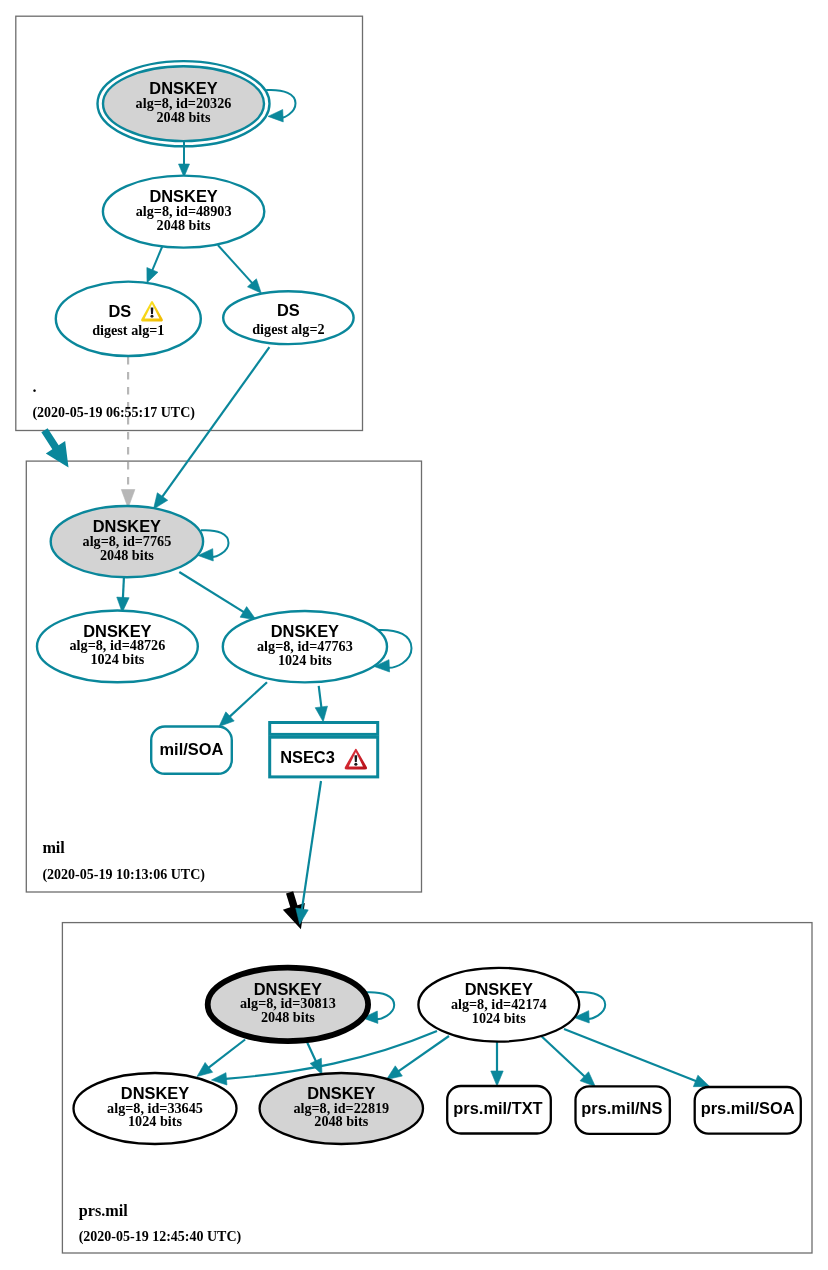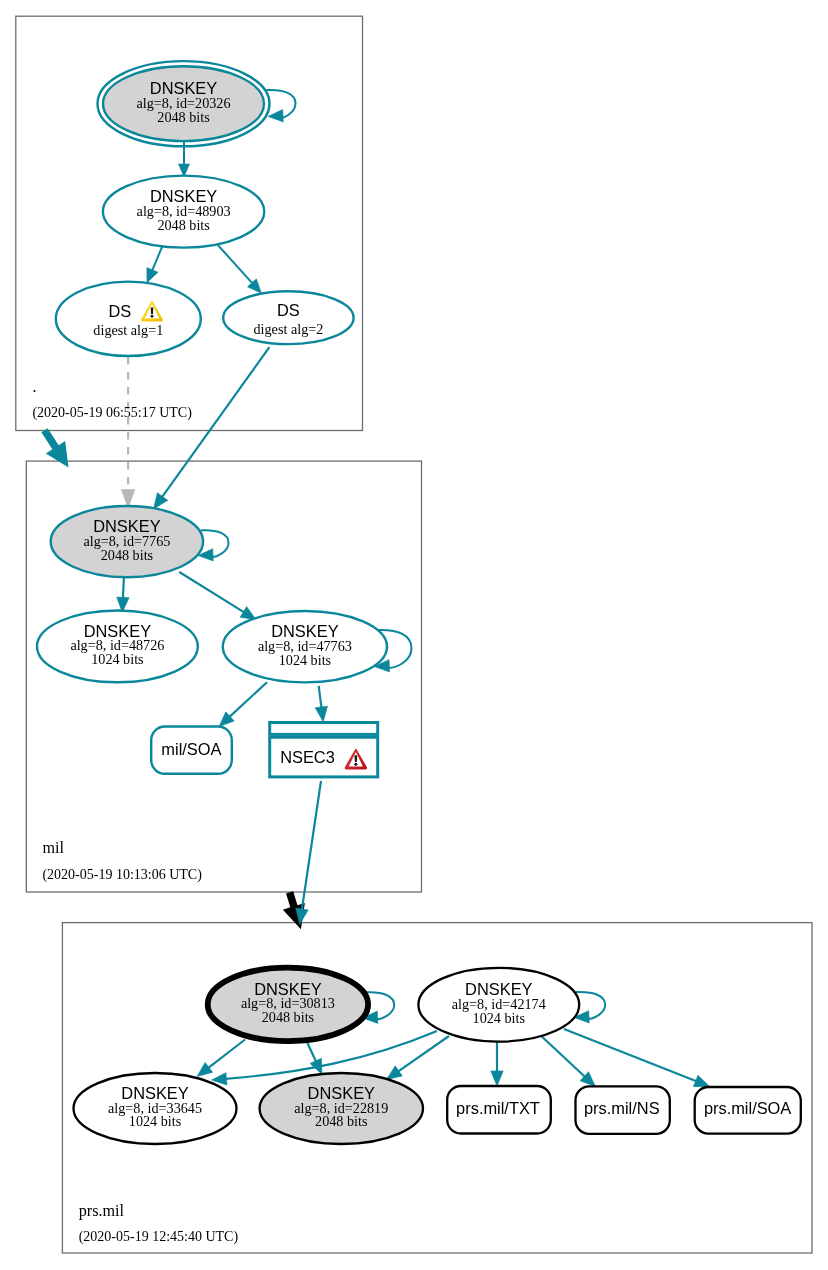--- a/index.html
+++ b/index.html
@@ -1,19 +1,19 @@
 <!DOCTYPE html>
 <html><head>
 <meta charset="utf-8">
 <title>DNSSEC authentication chain</title>
 <style>
   html,body{margin:0;padding:0;background:#ffffff;}
   body{width:828px;height:1270px;overflow:hidden;
        font-family:"Liberation Sans",sans-serif;}
-  #stage{position:relative;width:828px;height:1216px;background:#ffffff;}
+  #stage{position:relative;width:828px;height:1216px;background:#ffffff;font-weight:bold;}
   svg#diagram{display:block;}
   .t-sans{font-family:"Liberation Sans",sans-serif;font-size:16.4px;fill:#000000;}
   .t-serif{font-family:"Liberation Serif",serif;font-size:14.2px;fill:#000000;}
   .t-zone{font-family:"Liberation Serif",serif;font-size:16.2px;fill:#000000;}
   .t-time{font-family:"Liberation Serif",serif;font-size:14.0px;fill:#000000;}
 </style>
 </head>
 <body>
 
 <div id="stage">

